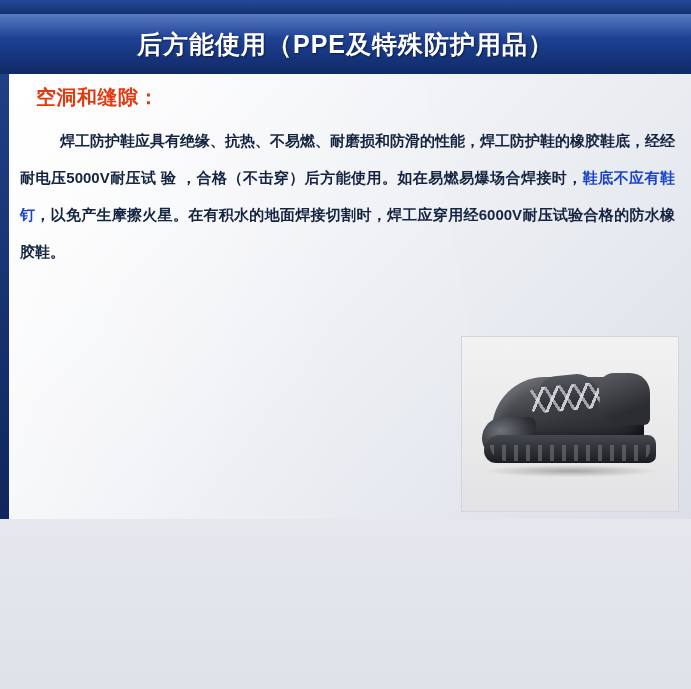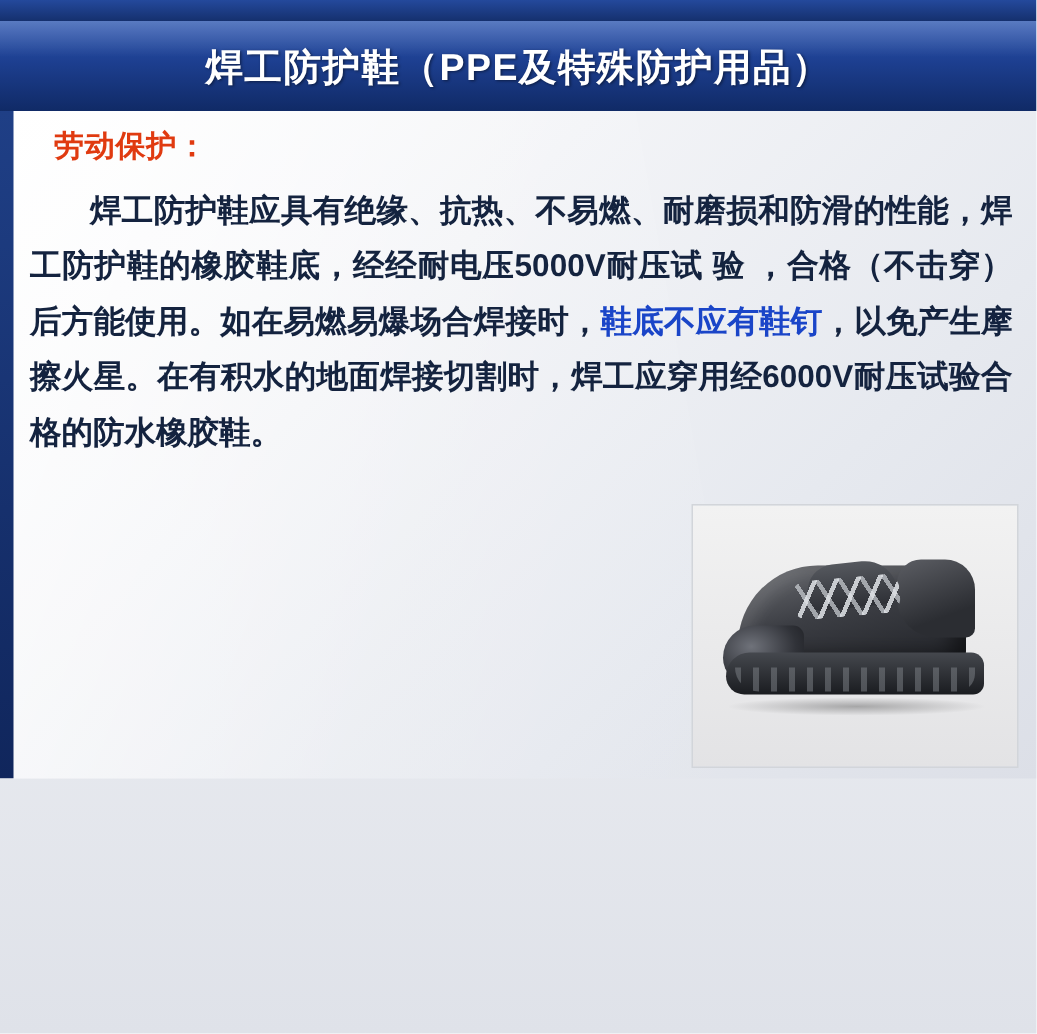--- a/index.html
+++ b/index.html
@@ -197,21 +197,21 @@
     font-size: 20px;
     font-weight: bold;
     color: #e03a10;
     letter-spacing: 0.5px;
   }
   .para {
     position: absolute;
     left: 20px;
     top: 48px;
     width: 655px;
-    font-size: 21px;
+    font-size: 15px;
     line-height: 37px;
     color: #14233f;
     font-weight: bold;
     text-indent: 40px;
     text-align: justify;
   }
   .para .hl {
     color: #1a45c8;
   }
 
@@ -311,28 +311,28 @@
 </style>
 </head>
 <body>
 
 <div class="page">
 
 
   <div class="divider"></div>
 
   <div class="banner">
-    <div class="banner-title">焊工防护鞋（PPE及特殊防护用品）</div>
+    <div class="banner-title">后方能使用（PPE及特殊防护用品）</div>
   </div>
 
   <div class="body-section">
     <div class="diag"></div>
     <div class="body-left-bar"></div>
 
-    <div class="sub-heading">劳动保护：</div>
+    <div class="sub-heading">空洞和缝隙：</div>
 
     <div class="para">
       <span>焊工防护鞋应具有绝缘、抗热、不易燃、耐磨损和防滑的性能，焊工防护鞋的橡胶鞋底，经经耐电压5000V耐压试 验 ，合格（不击穿）后方能使用。如在易燃易爆场合焊接时，</span><span class="hl">鞋底不应有鞋钉</span><span>，以免产生摩擦火星。在有积水的地面焊接切割时，焊工应穿用经6000V耐压试验合格的防水橡胶鞋。</span>
     </div>
 
     <div class="shoe-photo">
       <div class="shoe">
         <div class="upper"></div>
         <div class="heel"></div>
         <div class="tongue"></div>

